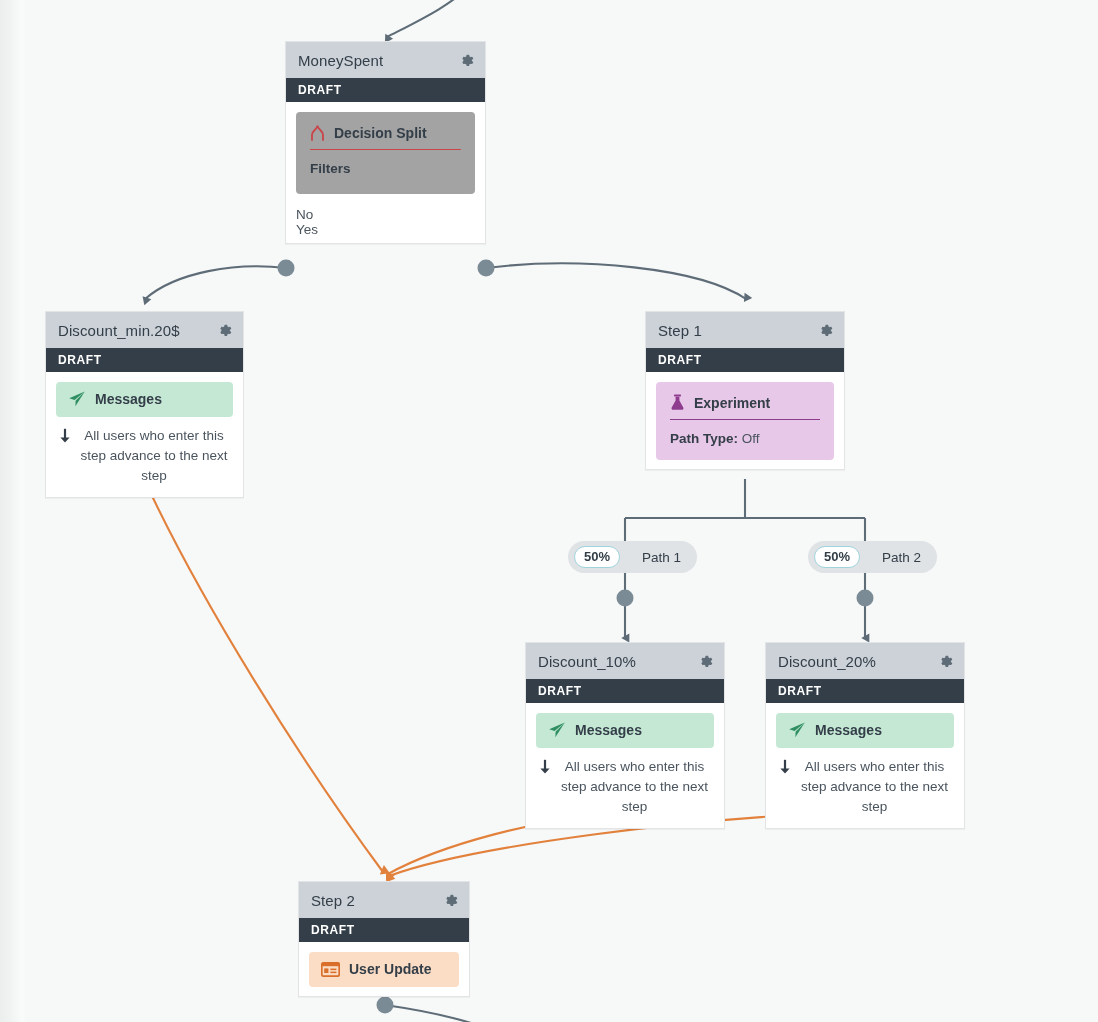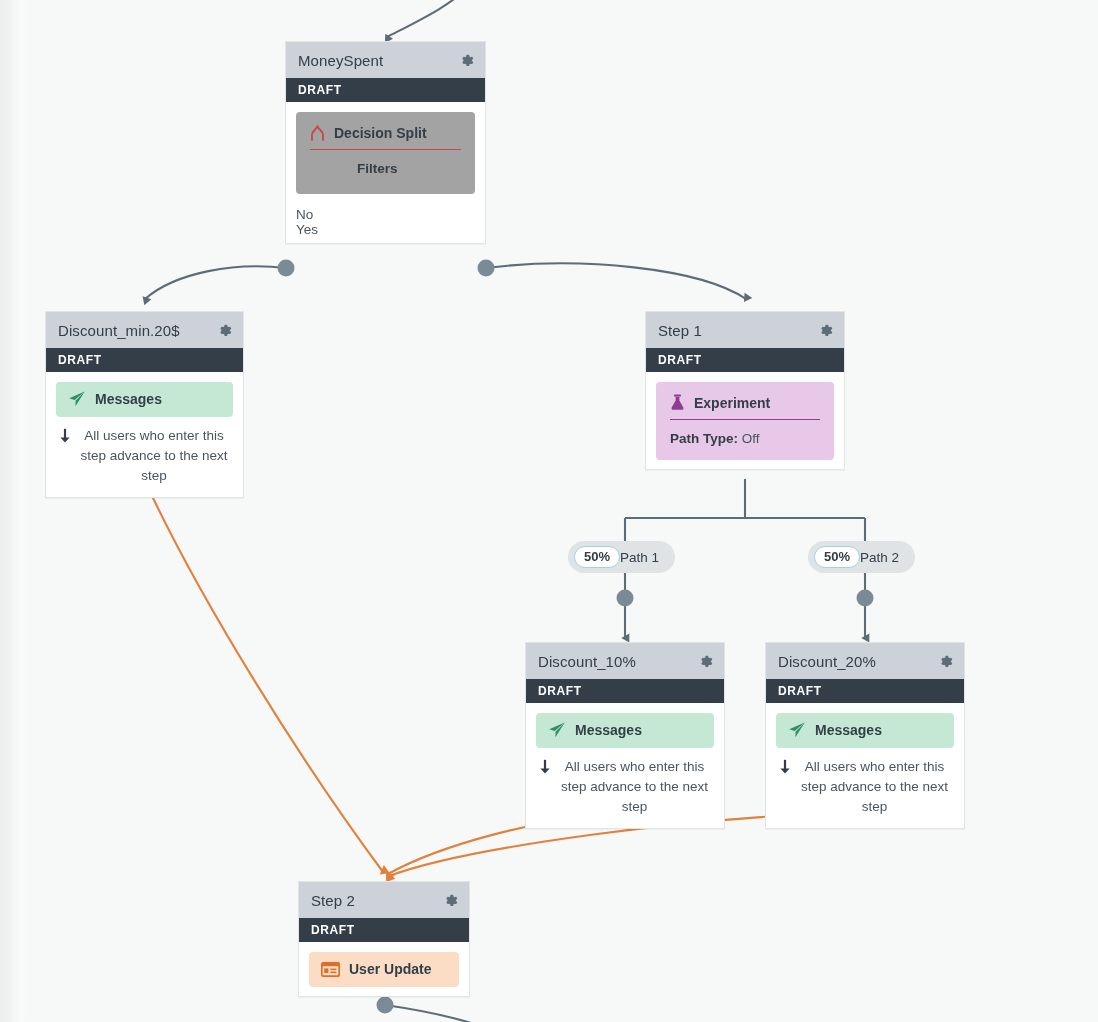--- a/index.html
+++ b/index.html
@@ -73,21 +73,21 @@
     border-radius: 4px;
     padding: 10px 14px 14px 14px;
   }
   .panel.red { background: #a3a3a3; }
   .panel.purple { background: #e8c8e8; }
   .panel-head { display: flex; align-items: center; gap: 9px; padding: 2px 0 8px 0; }
   .panel-title { font-size: 14px; font-weight: bold; color: #333e48; }
   .panel-rule { height: 1px; border: 0; margin: 0 0 11px 0; }
   .panel.red .panel-rule { background: #c9454a; }
   .panel.purple .panel-rule { background: #8e3d8e; }
-  .panel-subtitle { font-size: 13.5px; font-weight: bold; color: #333e48; margin-bottom: 4px; margin-left: 47px; }
+  .panel-subtitle { font-size: 13.5px; font-weight: bold; color: #333e48; margin-bottom: 4px; }
   .panel-text { font-size: 13.5px; color: #4a545e; line-height: 18px; }
   .panel-kv { font-size: 13.5px; color: #333e48; }
   .panel-kv b { font-weight: bold; }
   .panel-kv span { font-weight: normal; color: #4a545e; }
 
   .advance {
     display: flex; align-items: flex-start; gap: 7px;
     padding: 9px 4px 2px 2px;
   }
   .advance-text {
@@ -104,21 +104,21 @@
   }
 
   
   .path-pill {
     position: absolute;
     height: 32px;
     background: #dfe3e5;
     border-radius: 16px;
     display: flex; align-items: center;
     padding: 0 16px 0 6px;
-    gap: 0;
+    gap: 22px;
   }
   .pct {
     background: #ffffff;
     border: 1.5px solid #9fd4dd;
     border-radius: 12px;
     font-size: 13px; font-weight: bold; color: #333e48;
     padding: 3px 9px 4px 9px;
     line-height: 1;
   }
   .path-name { font-size: 13.5px; color: #333e48; }

